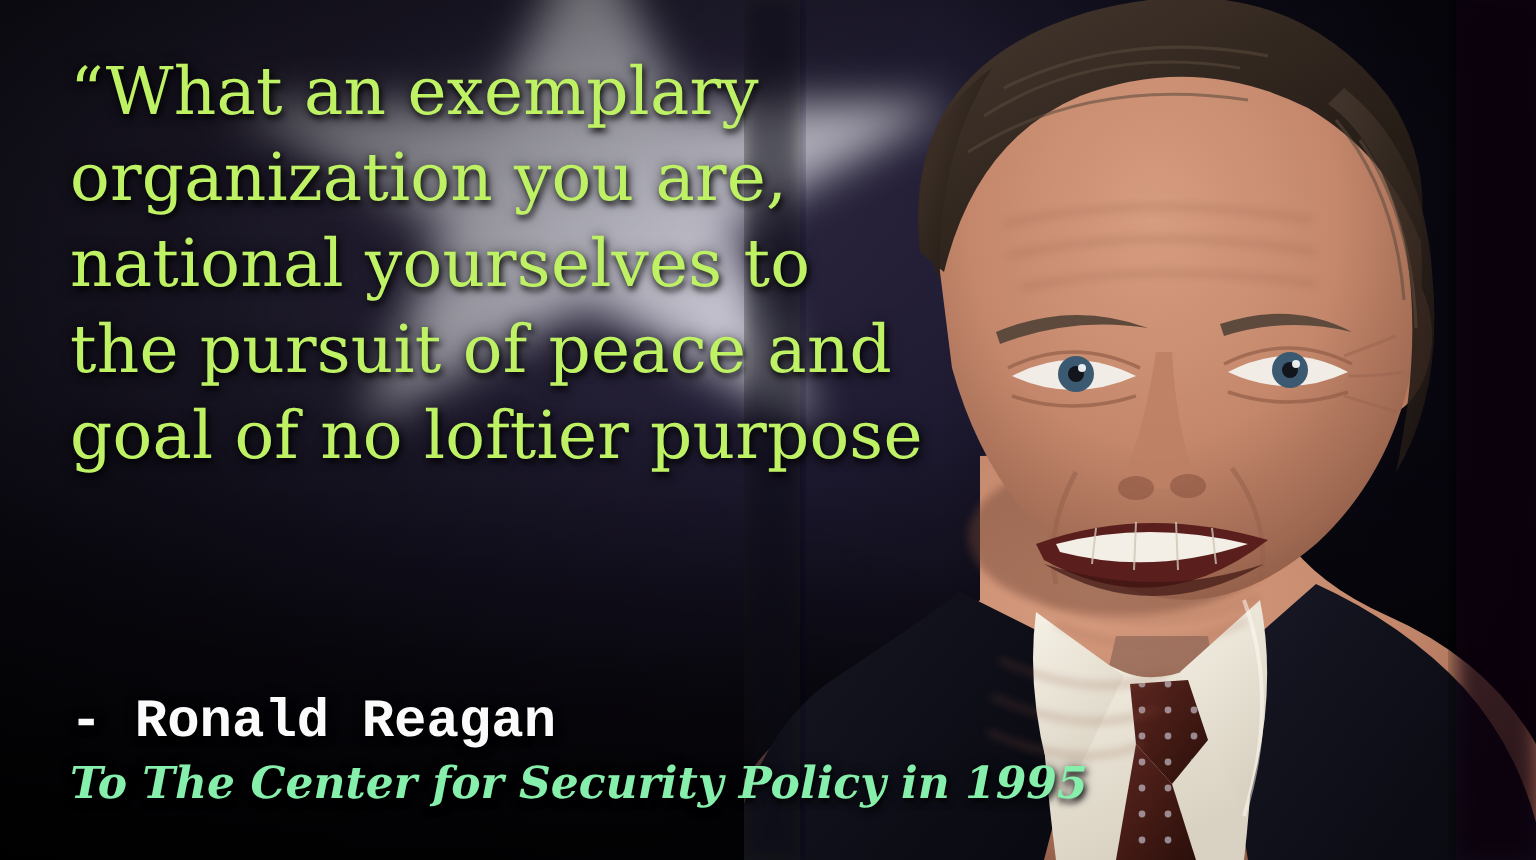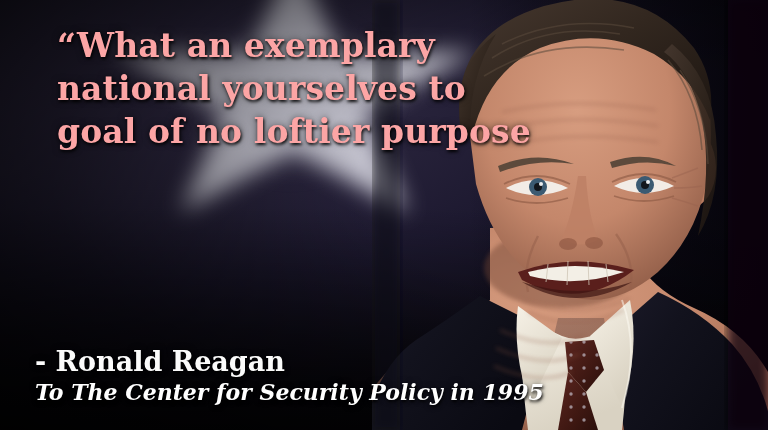--- a/index.html
+++ b/index.html
@@ -80,45 +80,45 @@
   .portrait svg { display: block; }
 
   
   .text-block {
     position: absolute;
     left: 35px;
     top: 24px;
     width: 430px;
   }
   .quote-line {
-    color: #fca5a5;
+    color: #bef264;
     font-size: 33px;
     line-height: 43px;
-    font-weight: 700;
+    font-weight: 400;
     letter-spacing: 0.1px;
     white-space: nowrap;
     text-shadow: 1px 2px 3px rgba(0,0,0,0.85), 0 0 7px rgba(0,0,0,0.55);
-    margin-left: 22px;
   }
   .attribution {
     position: absolute;
     left: 35px;
     top: 346px;
     width: 430px;
   }
   .attrib-name {
     color: #fbfbfb;
     font-size: 27px;
     line-height: 32px;
     font-weight: 700;
     white-space: nowrap;
     text-shadow: 1px 2px 3px rgba(0,0,0,0.85), 0 0 6px rgba(0,0,0,0.5);
+    font-family: Liberation Mono, monospace;
   }
   .attrib-sub {
-    color: #ffffff;
+    color: #86efac;
     font-size: 22px;
     line-height: 28px;
     font-weight: 700;
     font-style: italic;
     white-space: nowrap;
     text-shadow: 1px 2px 3px rgba(0,0,0,0.85), 0 0 6px rgba(0,0,0,0.5);
   }
 </style>
 </head>
 <body>
@@ -272,21 +272,23 @@
 
       <path d="M250 300 Q268 350 250 408" stroke="#fffdf6" stroke-width="2" fill="none" opacity="0.5"></path>
 
       <rect x="0" y="0" width="28" height="430" fill="#0b0a14" opacity="0.55" filter="url(#softer)"></rect>
       <rect x="356" y="0" width="40" height="430" fill="#07060c" opacity="0.75" filter="url(#softer)"></rect>
     </svg>
   </div>
 
   <div class="text-block">
     <div class="quote-line">“What an exemplary</div>
+    <div class="quote-line">organization you are,</div>
     <div class="quote-line">national yourselves to</div>
+    <div class="quote-line">the pursuit of peace and</div>
     <div class="quote-line">goal of no loftier purpose</div>
   </div>
 
   <div class="attribution">
     <div class="attrib-name">- Ronald Reagan</div>
     <div class="attrib-sub">To The Center for Security Policy in 1995</div>
   </div>
 
 </div>
 

